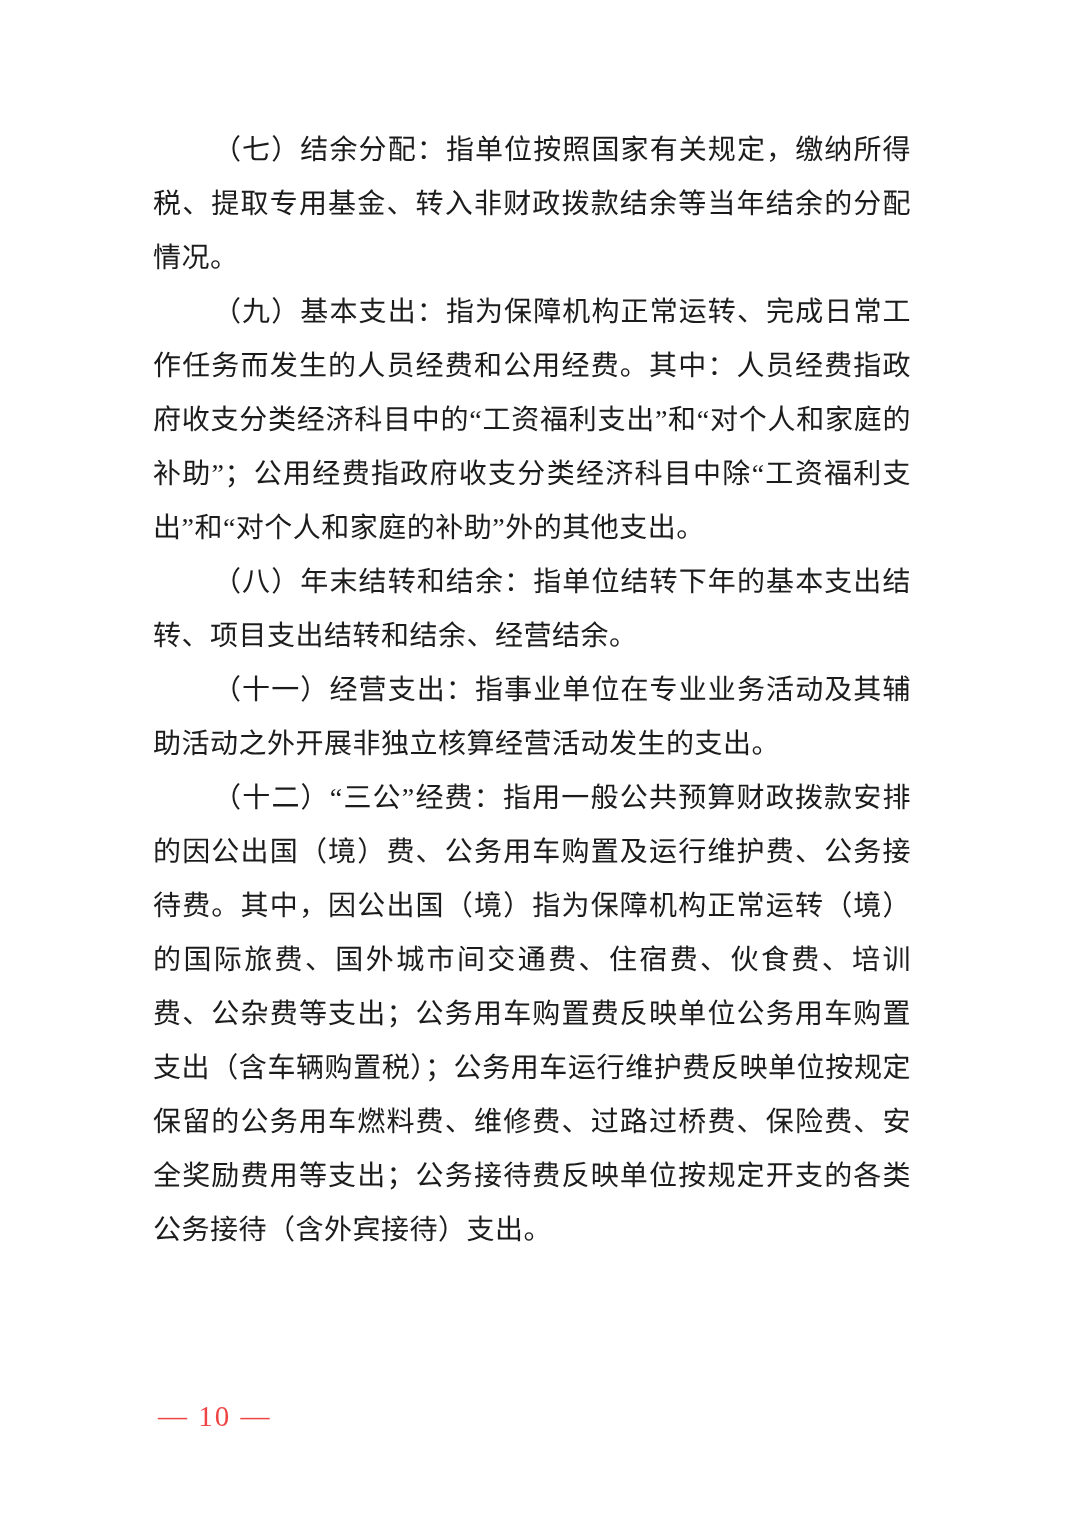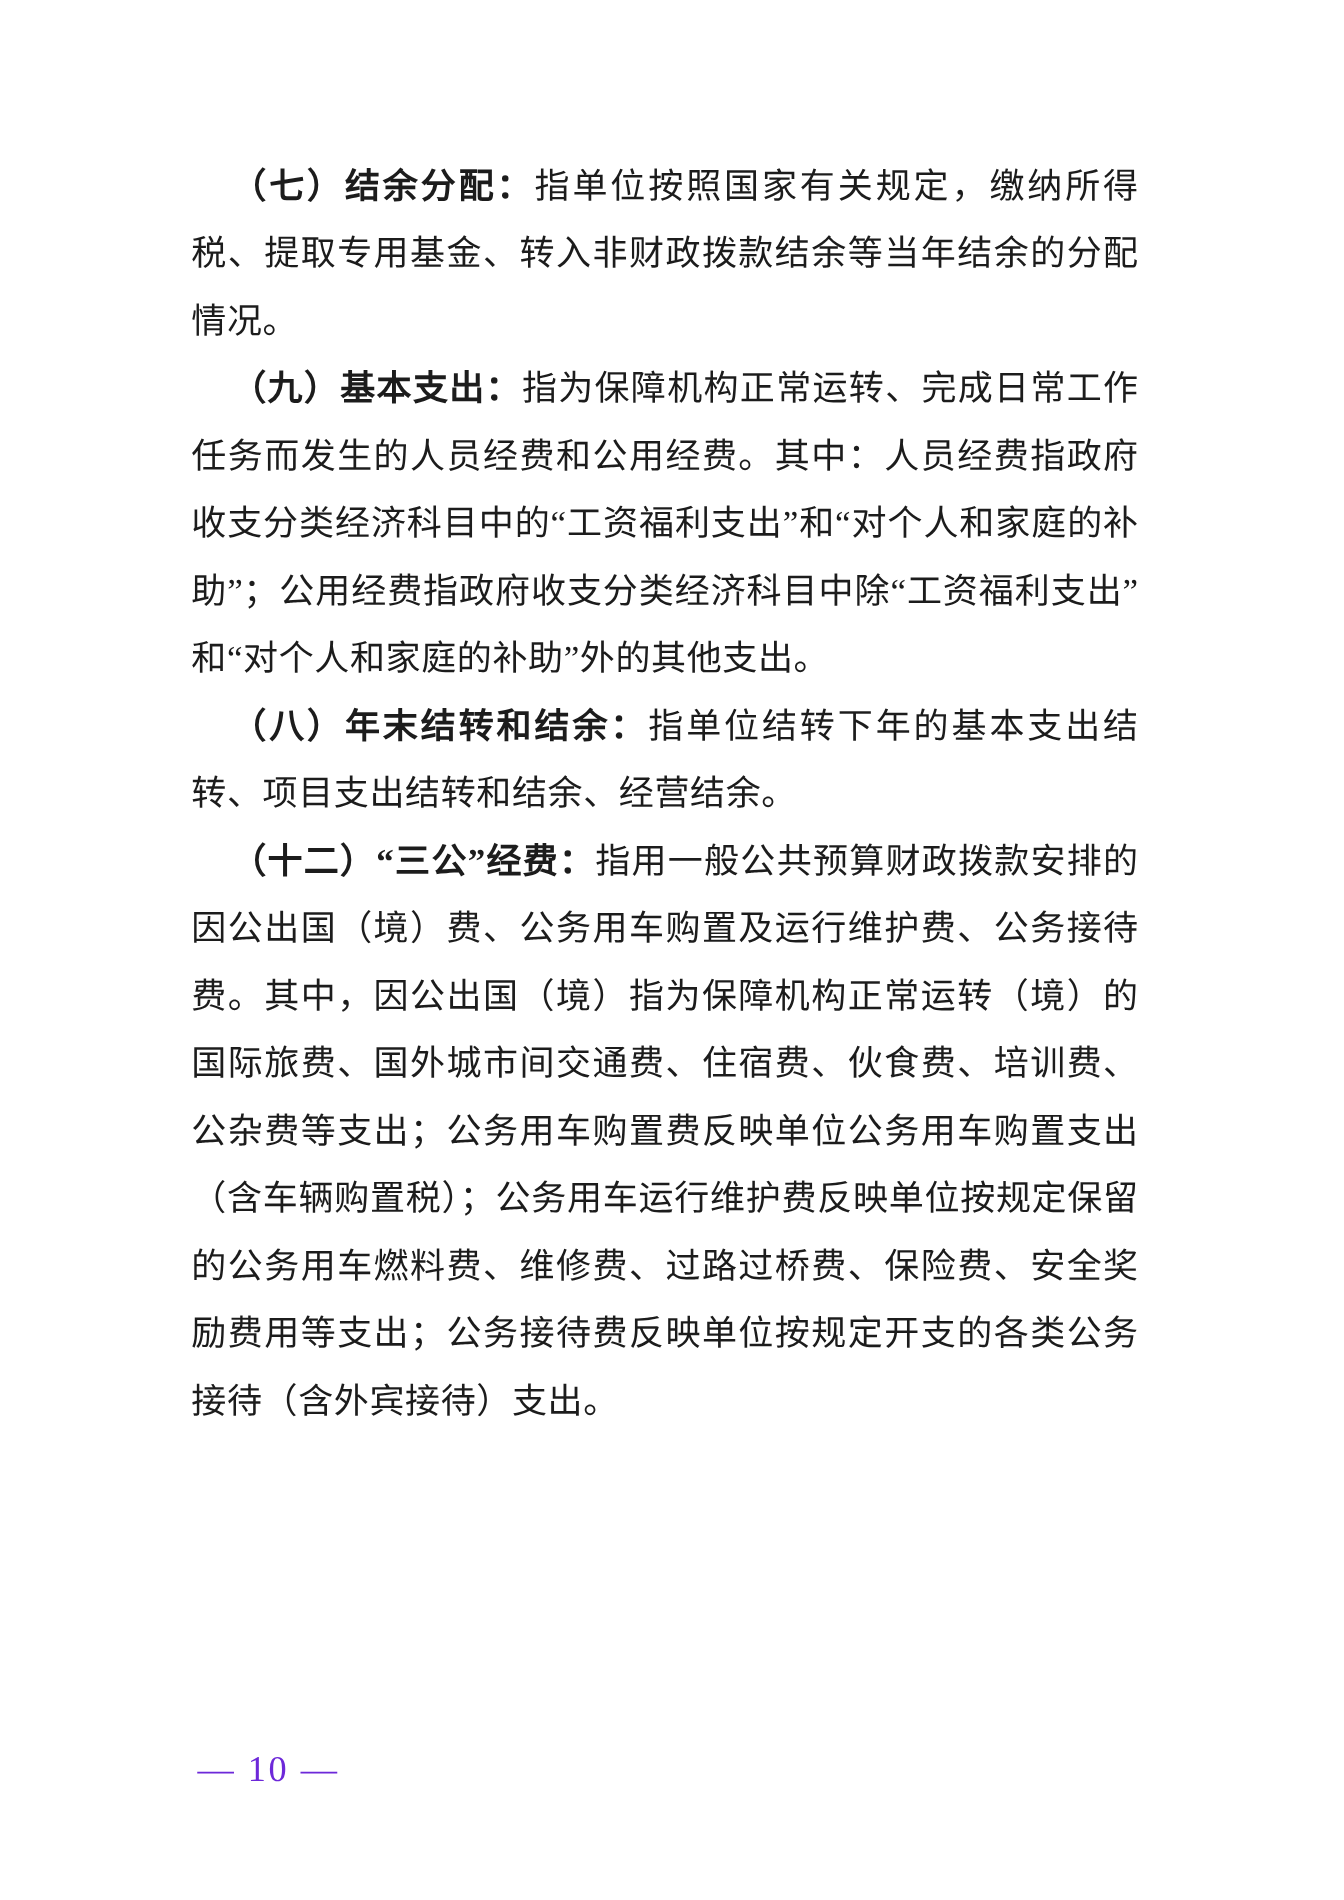--- a/index.html
+++ b/index.html
@@ -25,45 +25,47 @@
   .para {
     margin: 0;
     font-size: 28px;
     line-height: 54px;
     text-align: justify;
     text-justify: inter-character;
     text-indent: 32px;
     letter-spacing: 0.5px;
   }
   .para .heading {
-    font-weight: 700;
+    font-weight: 400;
+    margin-left: 28px;
   }
   .page-number {
     position: absolute;
     left: 158px;
     top: 1396px;
     font-size: 29px;
     line-height: 40px;
-    color: #6d28d9;
+    color: #ef4444;
     letter-spacing: 2px;
     white-space: nowrap;
   }
 </style>
 </head>
 <body>
 
 <div class="page">
   <main class="content">
 
     <p class="para"><span class="heading">（七）结余分配：</span><span>指单位按照国家有关规定，缴纳所得税、提取专用基金、转入非财政拨款结余等当年结余的分配情况。</span></p>
 
     <p class="para"><span class="heading">（九）基本支出：</span><span>指为保障机构正常运转、完成日常工作任务而发生的人员经费和公用经费。其中：人员经费指政府收支分类经济科目中的“工资福利支出”和“对个人和家庭的补助”；公用经费指政府收支分类经济科目中除“工资福利支出”和“对个人和家庭的补助”外的其他支出。</span></p>
 
     <p class="para"><span class="heading">（八）年末结转和结余：</span><span>指单位结转下年的基本支出结转、项目支出结转和结余、经营结余。</span></p>
 
 
+    <p class="para"><span class="heading">（十一）经营支出：</span><span>指事业单位在专业业务活动及其辅助活动之外开展非独立核算经营活动发生的支出。</span></p>
 
     <p class="para"><span class="heading">（十二）“三公”经费：</span><span>指用一般公共预算财政拨款安排的因公出国（境）费、公务用车购置及运行维护费、公务接待费。其中，因公出国（境）指为保障机构正常运转（境）的国际旅费、国外城市间交通费、住宿费、伙食费、培训费、公杂费等支出；公务用车购置费反映单位公务用车购置支出（含车辆购置税）；公务用车运行维护费反映单位按规定保留的公务用车燃料费、维修费、过路过桥费、保险费、安全奖励费用等支出；公务接待费反映单位按规定开支的各类公务接待（含外宾接待）支出。</span></p>
 
   </main>
 
   <div class="page-number">— 10 —</div>
 </div>
 
 </body></html>

